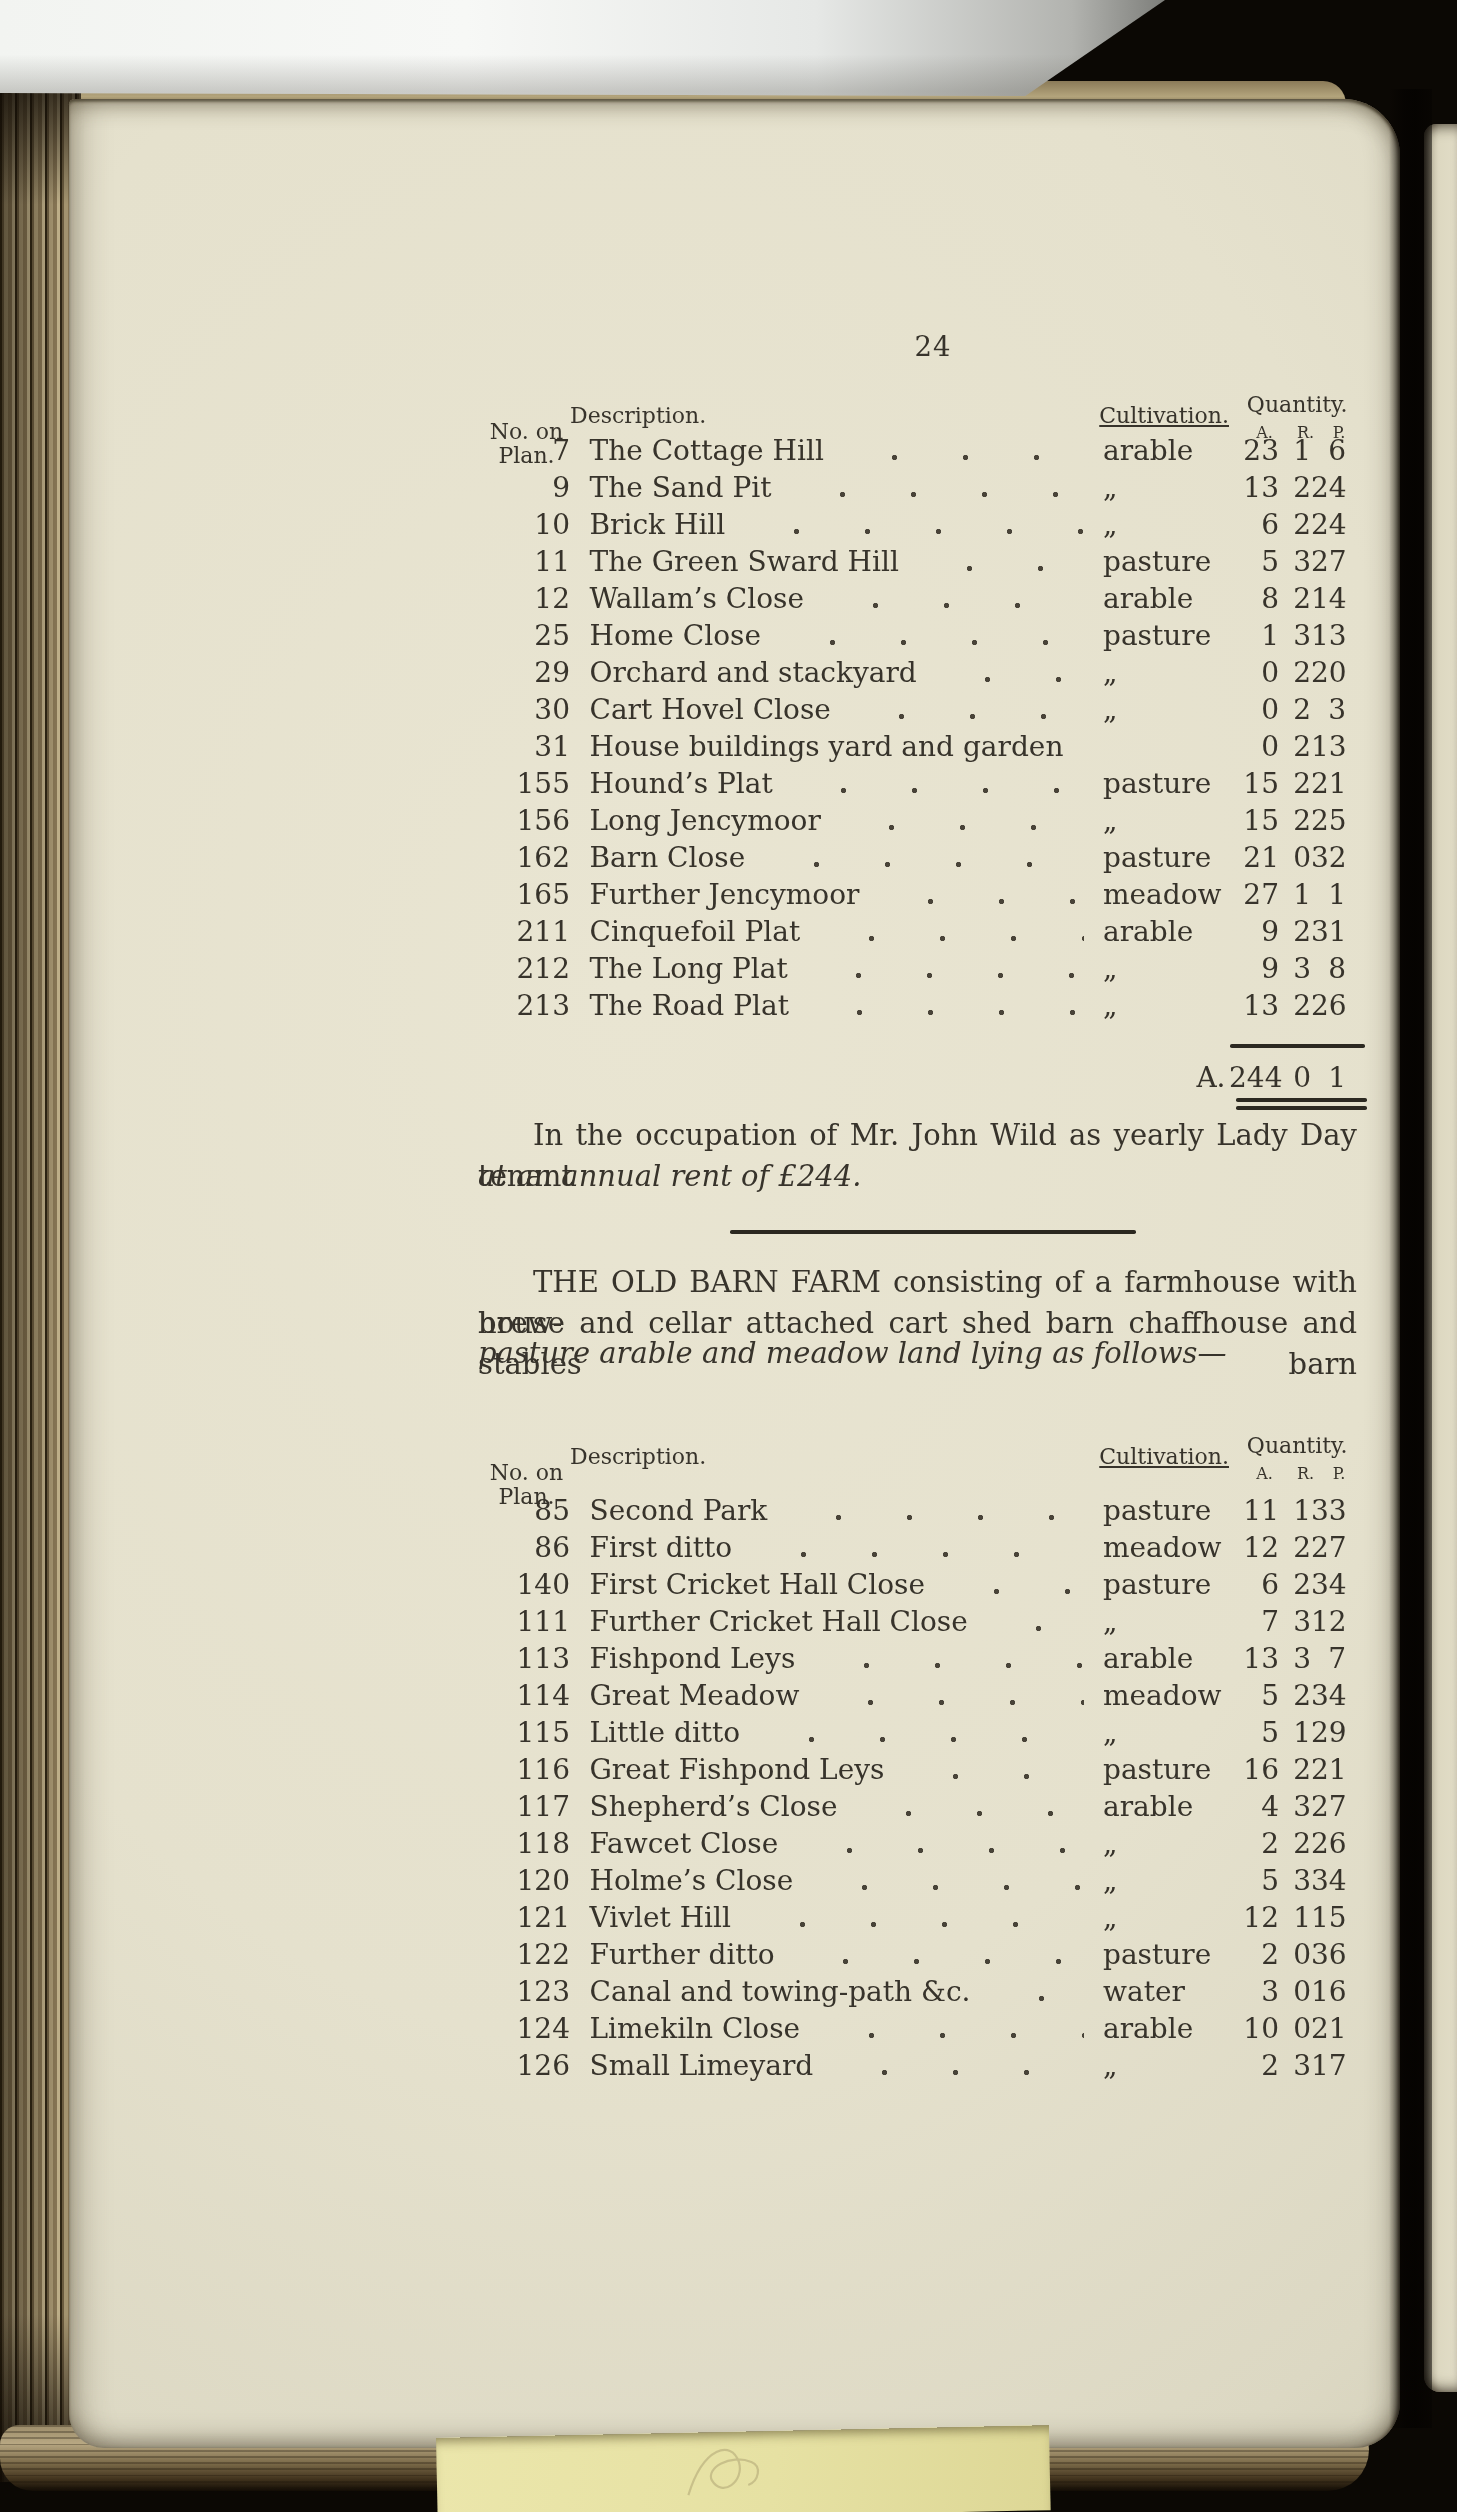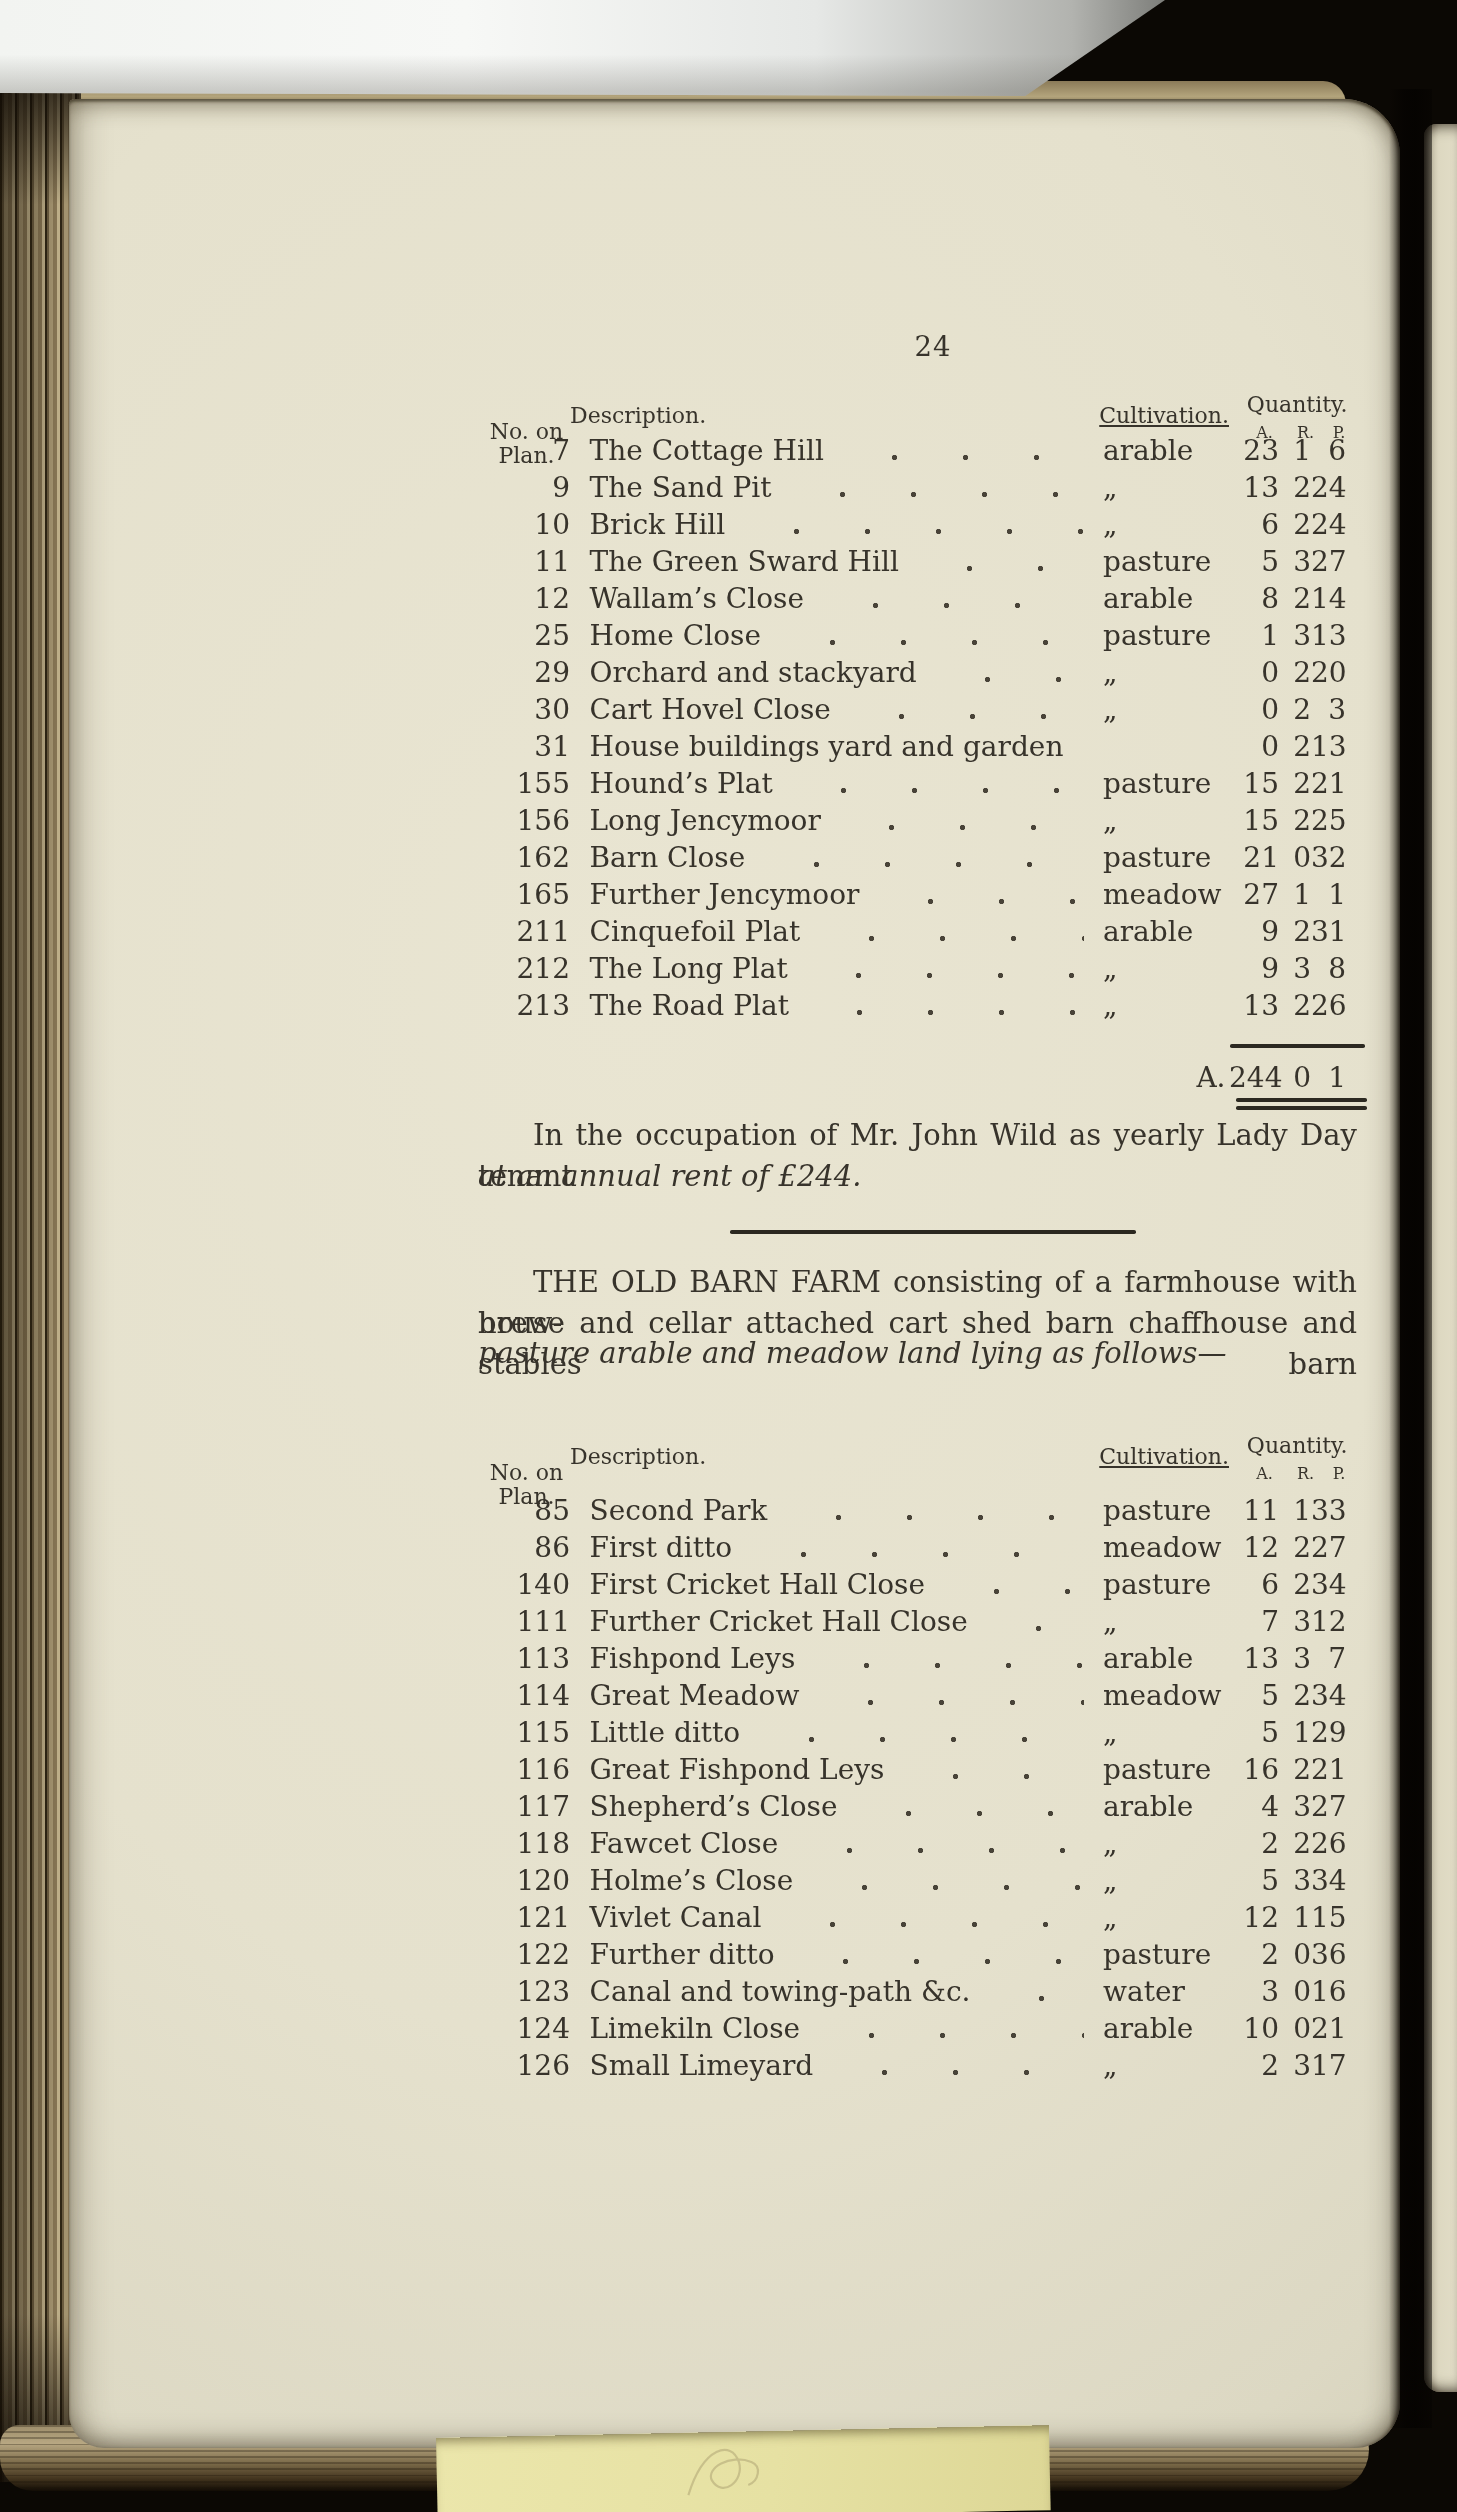--- a/index.html
+++ b/index.html
@@ -404,21 +404,21 @@
           <span class="c-no">120</span>
           <span class="c-desc">Holme’s Close</span>
           <span class="c-leader"></span>
           <span class="c-cult">„</span>
           <span class="c-a">5</span>
           <span class="c-r">3</span>
           <span class="c-p">34</span>
         </div>
         <div class="trow">
           <span class="c-no">121</span>
-          <span class="c-desc">Vivlet Canal</span>
+          <span class="c-desc">Vivlet Hill</span>
           <span class="c-leader"></span>
           <span class="c-cult">„</span>
           <span class="c-a">12</span>
           <span class="c-r">1</span>
           <span class="c-p">15</span>
         </div>
         <div class="trow">
           <span class="c-no">122</span>
           <span class="c-desc">Further ditto</span>
           <span class="c-leader"></span>

